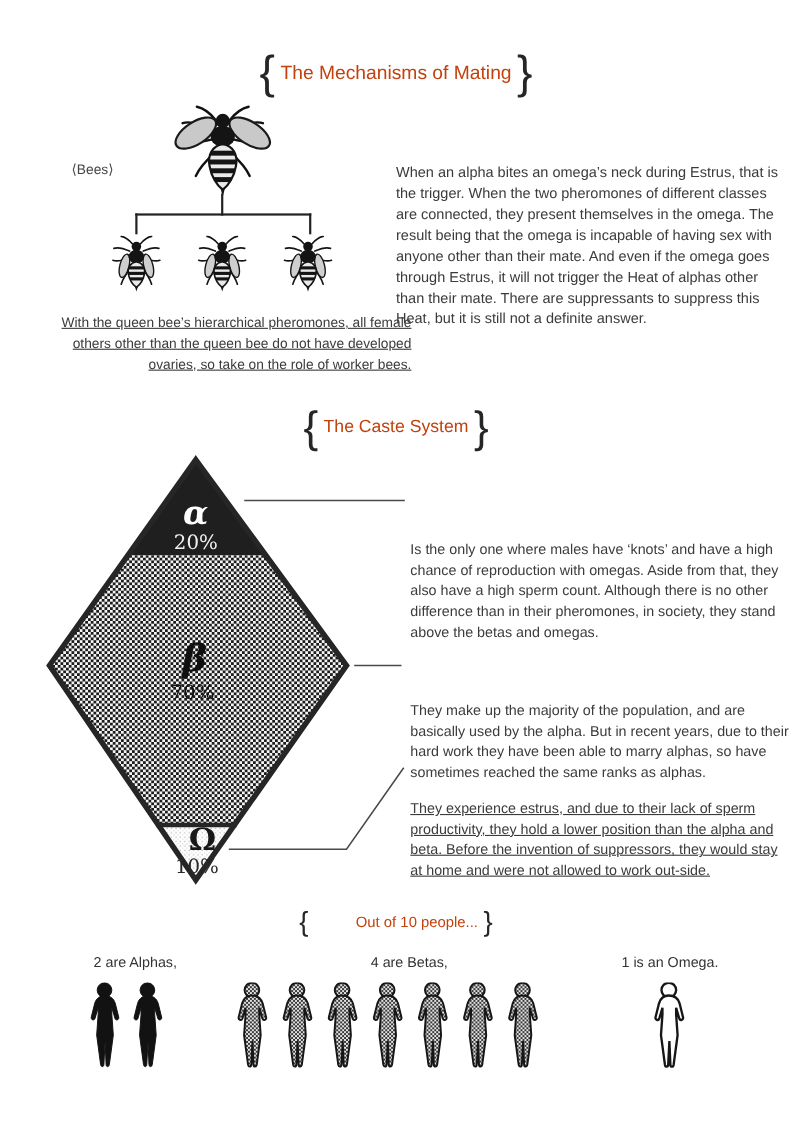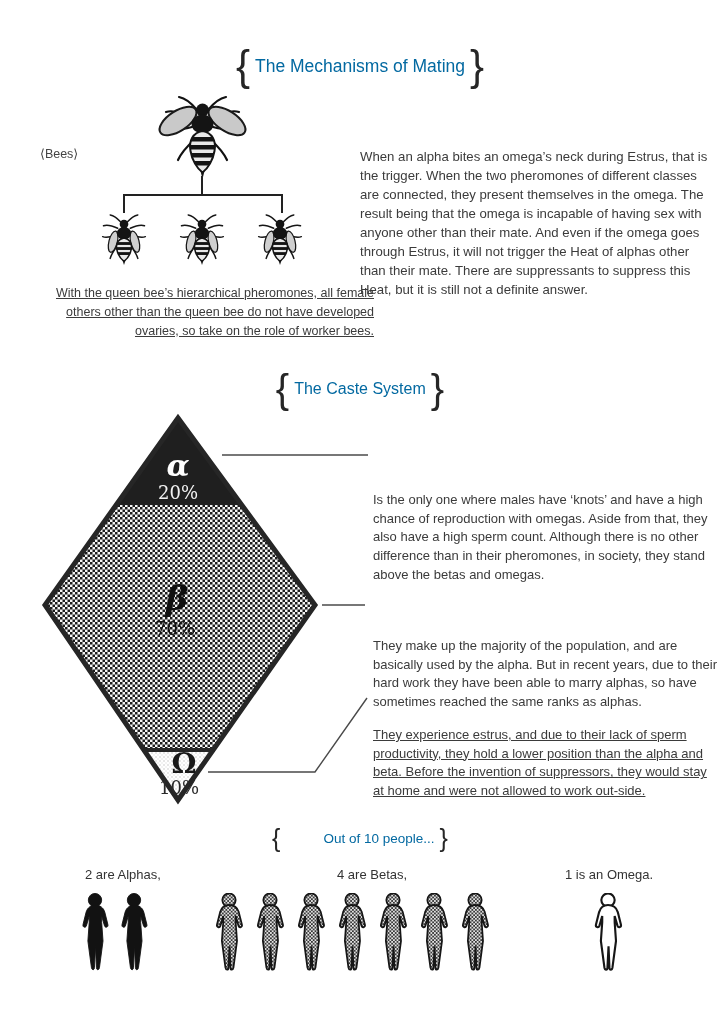--- a/index.html
+++ b/index.html
@@ -3,34 +3,34 @@
 <meta charset="utf-8">
 <style>
   html,body{margin:0;padding:0;background:#fff;}
   #page{position:relative;width:720px;height:1025px;background:#ffffff;overflow:hidden;
         font-family:"Liberation Sans",sans-serif;color:#3b3b3b;}
 
   
   .bracket-title{position:absolute;left:0;width:720px;display:flex;justify-content:center;
                  align-items:center;gap:5px;}
   .bracket-title .brace{font-family:"Liberation Sans",sans-serif;font-weight:400;color:#262626;line-height:.9;}
-  .bracket-title .t{color:#0369a1;}
+  .bracket-title .t{color:#c2410c;}
   #title-mating{top:42px;height:48px;}
   #title-mating .brace{font-size:42px;}
   #title-mating .t{font-size:17.5px;}
   #title-caste{top:366px;height:46px;}
   #title-caste .brace{font-size:40px;}
   #title-caste .t{font-size:16px;}
   #title-people{top:820px;height:36px;}
   #title-people .brace{font-size:25px;}
   #title-people .t{font-size:13.5px;margin-left:38px;}
 
   .para{position:absolute;font-size:13px;line-height:1.44;color:#3b3b3b;text-align:left;margin-top:45px;}
   #mating-paragraph{left:360px;top:102px;width:352px;font-size:13.2px;}
-  #bees-label{position:absolute;left:40px;top:146px;font-size:12.5px;color:#444;}
+  #bees-label{position:absolute;left:65px;top:146px;font-size:12.5px;color:#444;}
   #bee-caption{position:absolute;left:46px;top:284px;width:328px;text-align:right;
                font-size:12.5px;line-height:1.5;color:#3b3b3b;text-decoration:underline;}
 
   
   .tree-line{position:absolute;background:#222;}
   #qbee{position:absolute;left:155px;top:94px;width:95px;height:85px;}
   .wbee{position:absolute;width:46px;height:56px;top:212px;}
   #wbee1{left:101px;} #wbee2{left:179px;} #wbee3{left:257px;}
 
   

